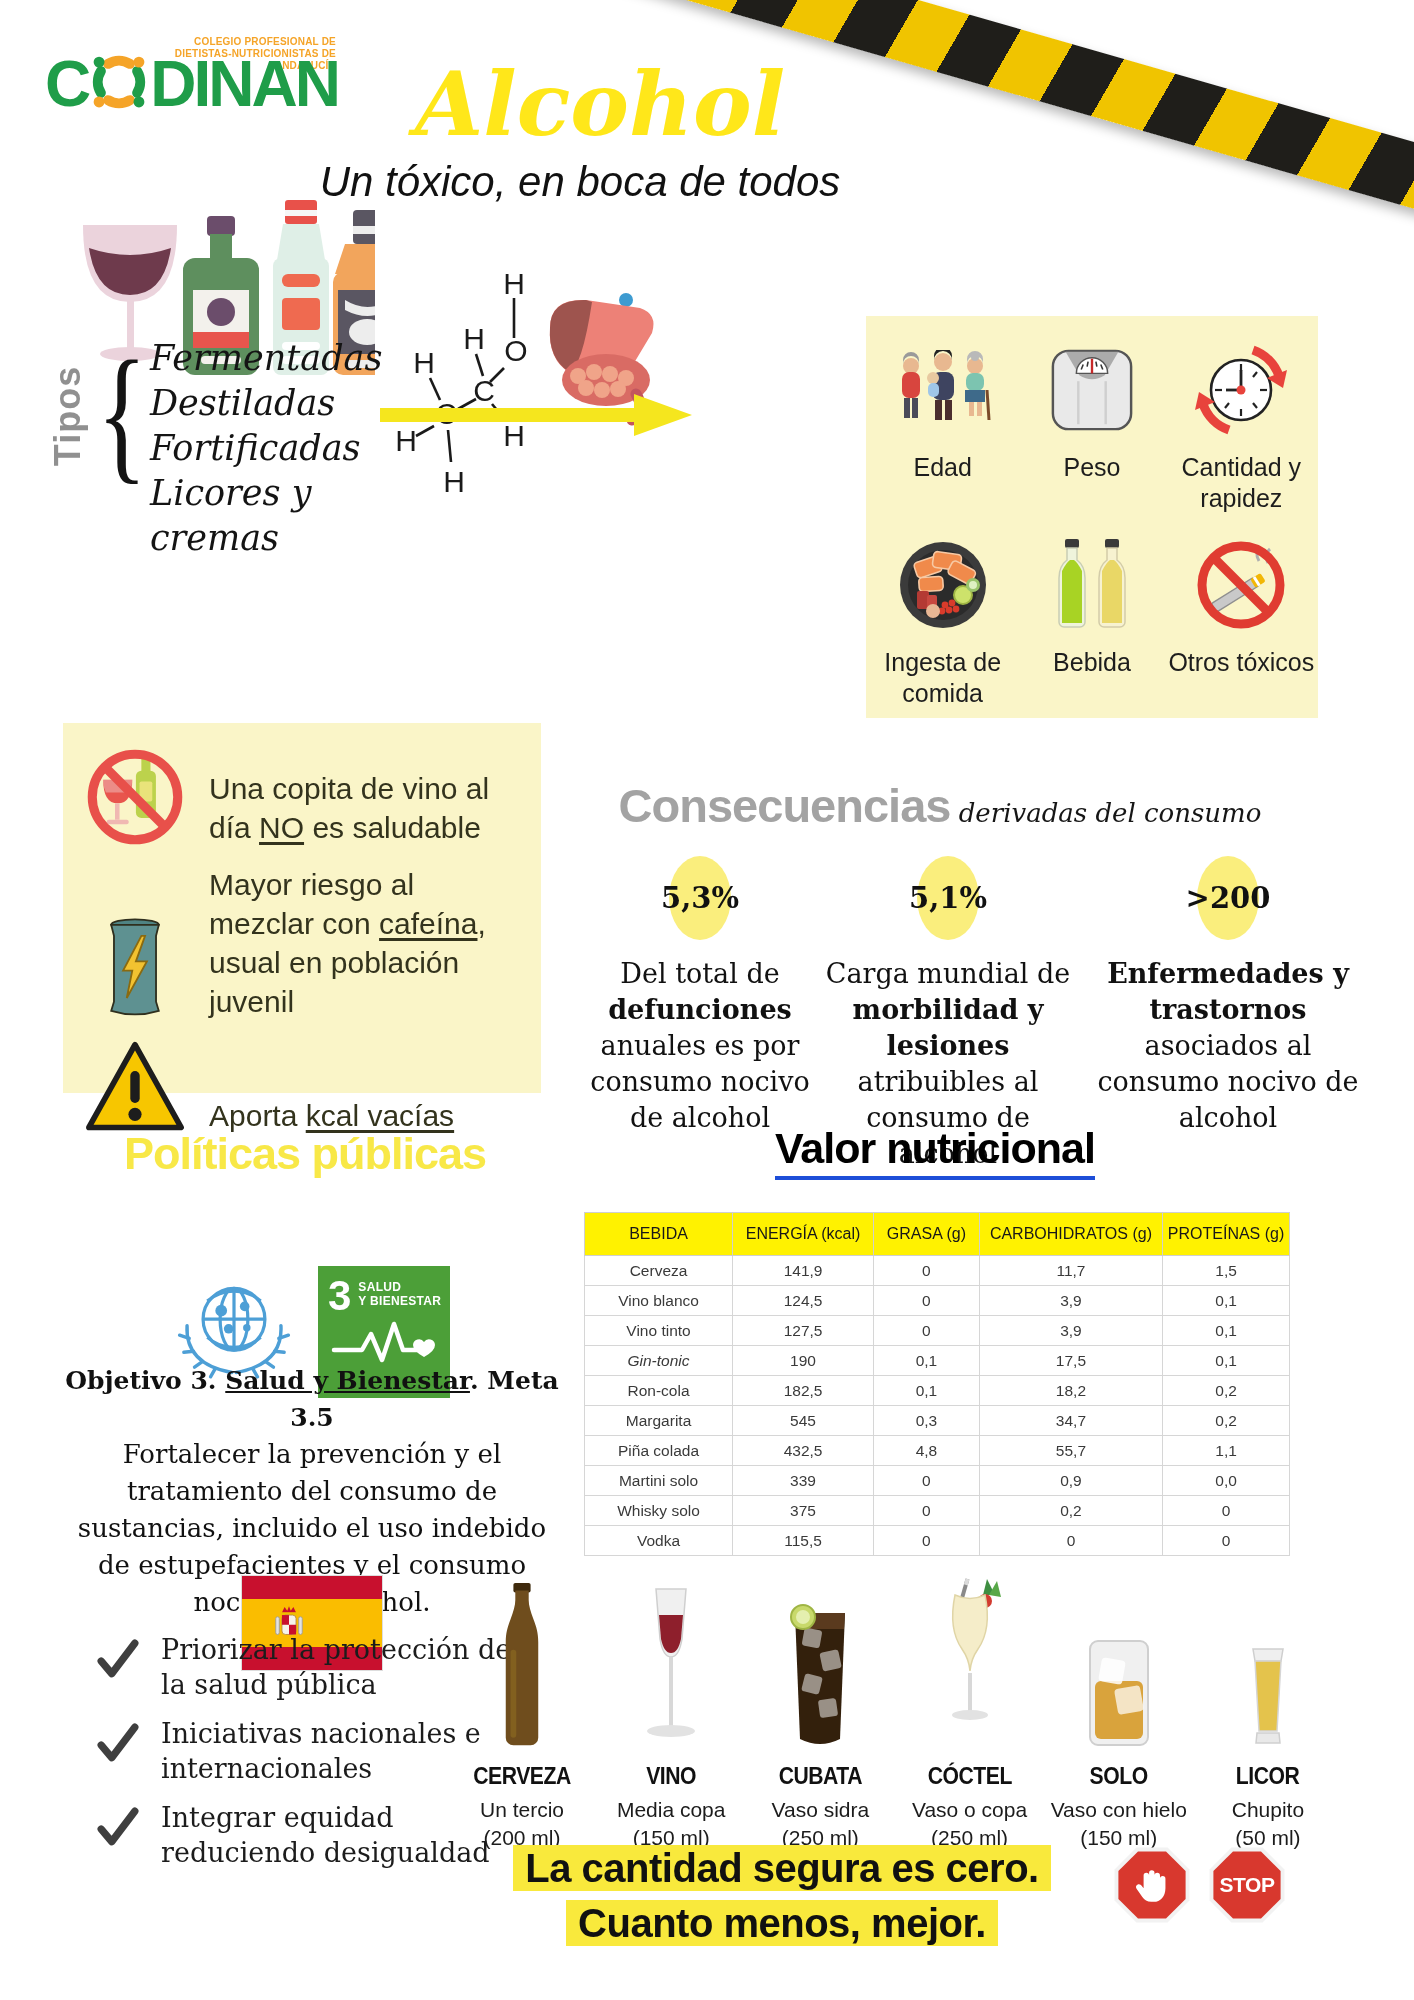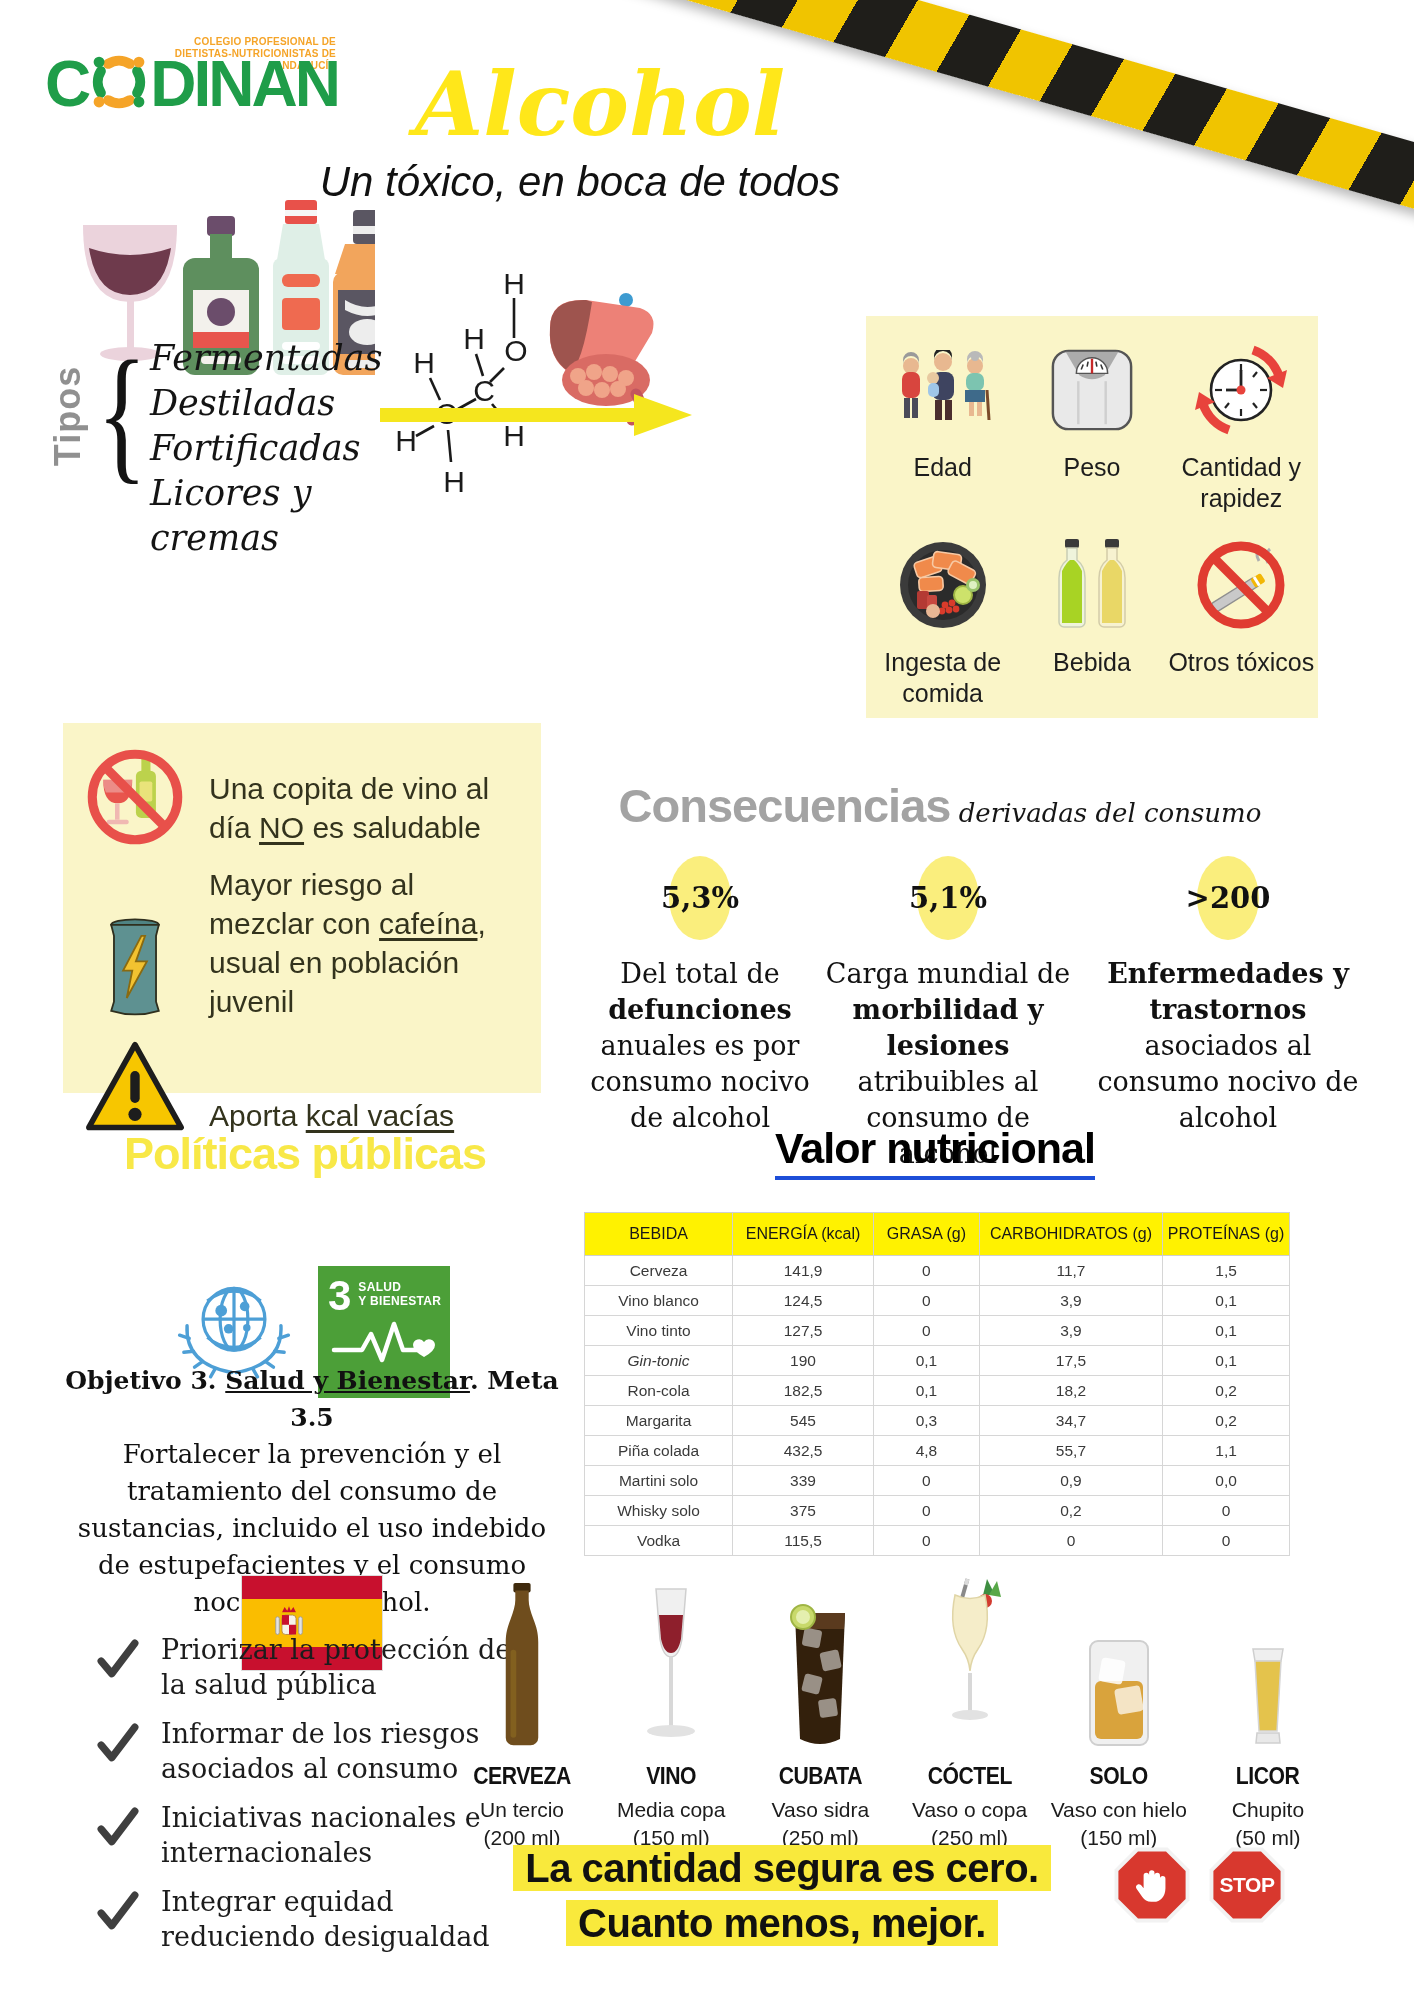--- a/index.html
+++ b/index.html
@@ -520,28 +520,20 @@
           </svg>
       </span>
       <span class="chk-tx">Priorizar la protección de la salud pública</span>
     </div>
     <div class="chk-item">
       <span class="chk-mark">
         <svg width="46" height="42" viewBox="0 0 40 40">
             <path d="M4 22 L14 34 L36 5" stroke="#3F3F3F" stroke-width="7" fill="none" stroke-linecap="round" stroke-linejoin="round"></path>
           </svg>
       </span>
-      <span class="chk-tx">Informar de los riesgos asociados al consumo</span>
-    </div>
-    <div class="chk-item">
-      <span class="chk-mark">
-        <svg width="46" height="42" viewBox="0 0 40 40">
-            <path d="M4 22 L14 34 L36 5" stroke="#3F3F3F" stroke-width="7" fill="none" stroke-linecap="round" stroke-linejoin="round"></path>
-          </svg>
-      </span>
       <span class="chk-tx">Iniciativas nacionales e internacionales</span>
     </div>
     <div class="chk-item">
       <span class="chk-mark">
         <svg width="46" height="42" viewBox="0 0 40 40">
             <path d="M4 22 L14 34 L36 5" stroke="#3F3F3F" stroke-width="7" fill="none" stroke-linecap="round" stroke-linejoin="round"></path>
           </svg>
       </span>
       <span class="chk-tx">Integrar equidad reduciendo desigualdad</span>
     </div>

